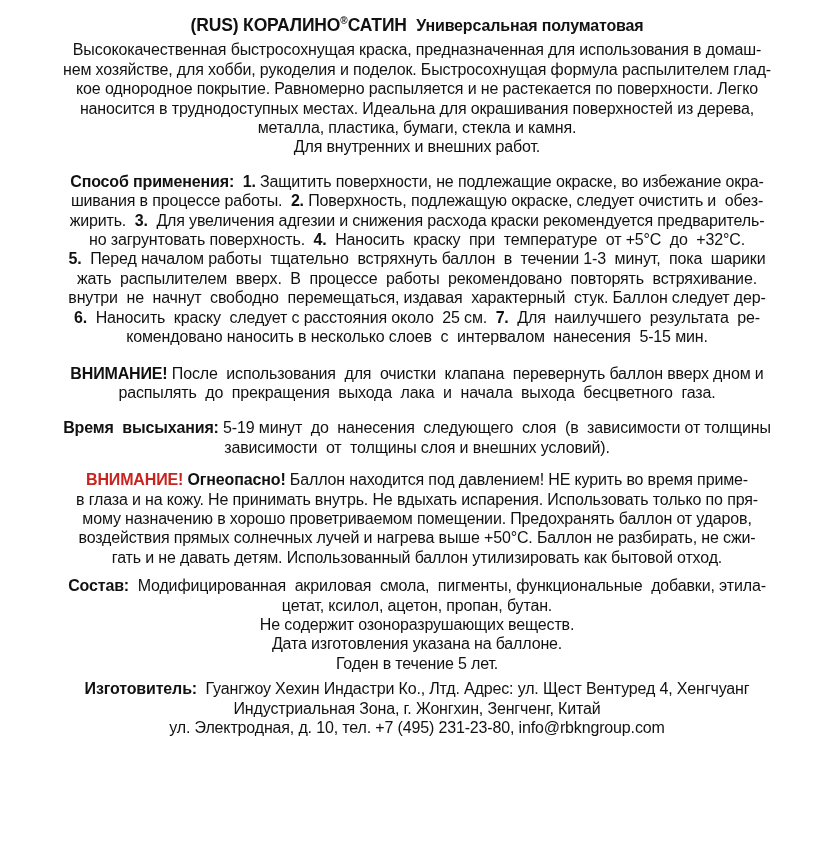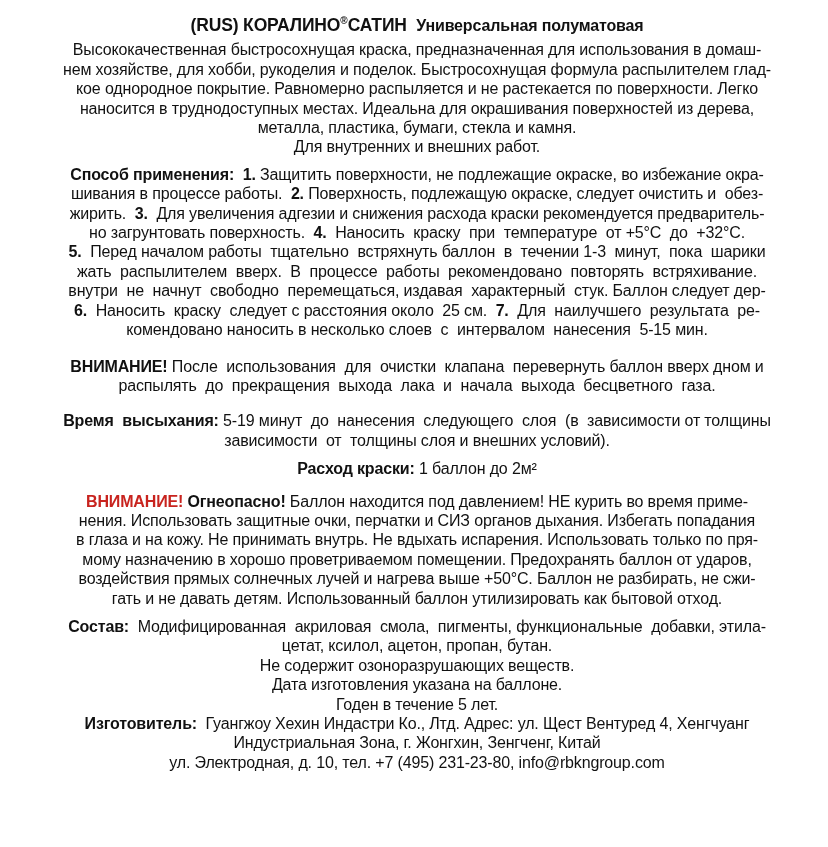--- a/index.html
+++ b/index.html
@@ -29,27 +29,27 @@
   .red { color: var(--warning-red, #c8231e); }
   .sup {
     font-size: 10px;
     vertical-align: super;
     letter-spacing: 0;
     line-height: 0;
   }
   .small { font-size: 16px; }
   .blk-title .line { font-size: 17.5px; }
   .blk-intro          { margin-top: 5px; }
-  .blk-application    { margin-top: 8px; }
+  .blk-application    { margin-top: 15px; }
   .blk-valve-warning  { margin-top: 17px; }
   .blk-drying-time    { margin-top: 16px; }
   .blk-consumption    { margin-top: 9px; }
   .blk-safety-warning { margin-top: 13px; }
   .blk-composition    { margin-top: 9px; }
-  .blk-manufacturer   { }
+  .blk-manufacturer   { margin-top: 6px; }
 </style>
 </head>
 <body style="background: rgb(255, 255, 255);">
 
 <div class="label">
   <div>
       <div class="block blk-title">
         <div class="line"><span class="b">(RUS) КОРАЛИНО</span><span class="b sup">®</span><span class="b">САТИН</span><span class="b">  </span><span class="b small">Универсальная полуматовая</span></div>
       </div>
       <div class="block blk-intro">
@@ -72,26 +72,22 @@
         <div class="line"><span>комендовано наносить в несколько слоев  с  интервалом  нанесения  5-15 мин.</span></div>
       </div>
       <div class="block blk-valve-warning">
         <div class="line"><span class="b">ВНИМАНИЕ!</span><span> После  использования  для  очистки  клапана  перевернуть баллон вверх дном и</span></div>
         <div class="line"><span>распылять  до  прекращения  выхода  лака  и  начала  выхода  бесцветного  газа.</span></div>
       </div>
       <div class="block blk-drying-time">
         <div class="line"><span class="b">Время  высыхания:</span><span> 5-19 минут  до  нанесения  следующего  слоя  (в  зависимости от толщины</span></div>
         <div class="line"><span>зависимости  от  толщины слоя и внешних условий).</span></div>
       </div>
-      <div class="block blk-consumption">
-        <div class="line"><span class="b">Расход краски:</span><span> 1 баллон до 2м²</span></div>
-      </div>
       <div class="block blk-safety-warning">
         <div class="line"><span class="b red">ВНИМАНИЕ!</span><span> </span><span class="b">Огнеопасно!</span><span> Баллон находится под давлением! НЕ курить во время приме-</span></div>
-        <div class="line"><span>нения. Использовать защитные очки, перчатки и СИЗ органов дыхания. Избегать попадания</span></div>
         <div class="line"><span>в глаза и на кожу. Не принимать внутрь. Не вдыхать испарения. Использовать только по пря-</span></div>
         <div class="line"><span>мому назначению в хорошо проветриваемом помещении. Предохранять баллон от ударов,</span></div>
         <div class="line"><span>воздействия прямых солнечных лучей и нагрева выше +50°С. Баллон не разбирать, не сжи-</span></div>
         <div class="line"><span>гать и не давать детям. Использованный баллон утилизировать как бытовой отход.</span></div>
       </div>
       <div class="block blk-composition">
         <div class="line"><span class="b">Состав:</span><span>  Модифицированная  акриловая  смола,  пигменты, функциональные  добавки, этила-</span></div>
         <div class="line"><span>цетат, ксилол, ацетон, пропан, бутан.</span></div>
         <div class="line"><span>Не содержит озоноразрушающих веществ.</span></div>
         <div class="line"><span>Дата изготовления указана на баллоне.</span></div>

